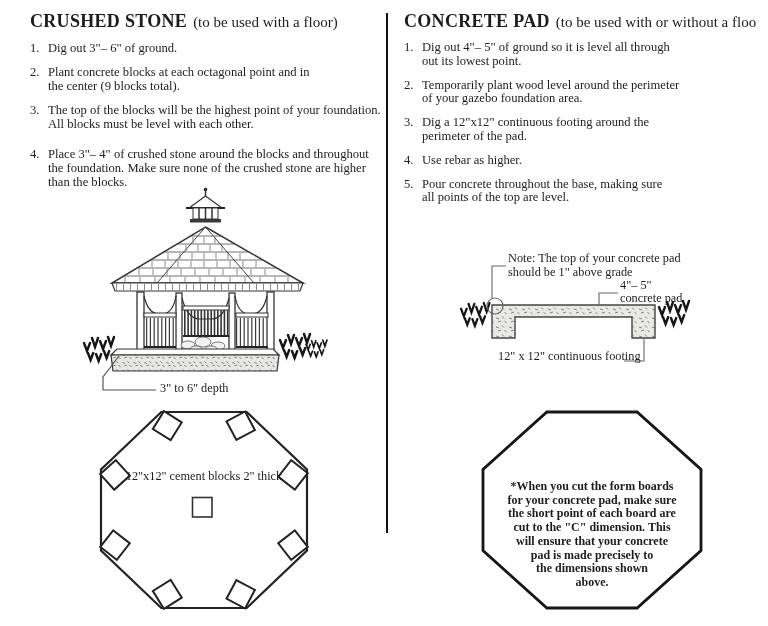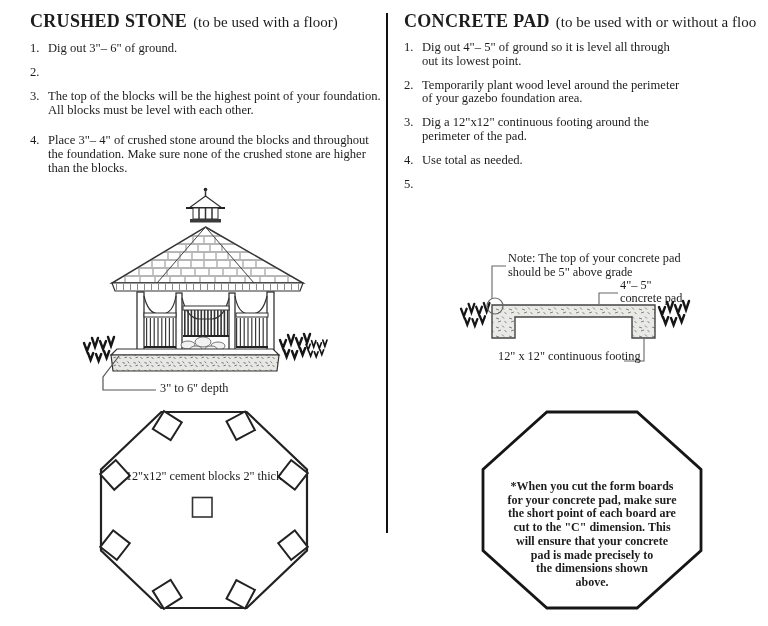--- a/index.html
+++ b/index.html
@@ -28,20 +28,22 @@
   <div class="col" style="left:30px;width:354px;">
     <div class="heading">
       <span class="h-main">CRUSHED STONE</span><span class="h-sub">(to be used with a floor)</span>
     </div>
     <div class="step">
         <span class="num">1.</span>
         <span class="txt">Dig out 3"– 6" of ground.</span>
       </div>
     <div class="step">
         <span class="num">2.</span>
+        <span class="txt">Plant concrete blocks at each octagonal point and in
+the center (9 blocks total).</span>
       </div>
     <div class="step gap">
         <span class="num">3.</span>
         <span class="txt">The top of the blocks will be the highest point of your foundation.
 All blocks must be level with each other.</span>
       </div>
     <div class="step">
         <span class="num">4.</span>
         <span class="txt">Place 3"– 4" of crushed stone around the blocks and throughout
 the foundation. Make sure none of the crushed stone are higher
@@ -63,24 +65,26 @@
         <span class="txt">Temporarily plant wood level around the perimeter
 of your gazebo foundation area.</span>
       </div>
     <div class="step">
         <span class="num">3.</span>
         <span class="txt">Dig a 12"x12" continuous footing around the
 perimeter of the pad.</span>
       </div>
     <div class="step">
         <span class="num">4.</span>
-        <span class="txt">Use total as needed.</span>
+        <span class="txt">Use rebar as higher.</span>
       </div>
     <div class="step">
         <span class="num">5.</span>
+        <span class="txt">Pour concrete throughout the base, making sure
+all points of the top are level.</span>
       </div>
   </div>
 
   <div class="divider"></div>
 
   <svg style="left:80px;top:186px;" width="252" height="212" viewBox="80 186 252 212">
     <defs>
       <pattern id="stip1" width="11" height="8" patternUnits="userSpaceOnUse">
         <rect width="11" height="8" fill="#e7e7e4"></rect>
         <path d="M1.5,2.5 l2.4,.8 M6.5,1.5 l1.8,1.6 M3.5,5.8 l2.4,-.7 M8.5,5.5 l2,1" stroke="#555" stroke-width=".8" fill="none"></path>
@@ -189,21 +193,21 @@
     <polyline points="624,361 644,361 644,339" fill="none" stroke="#666" stroke-width="1.1"></polyline>
   </svg>
 
   <svg style="left:475px;top:405px;" width="235" height="212" viewBox="475 405 235 212">
     <polygon points="546.9,412 637.1,412 701,469.4 701,550.6 637.1,608 546.9,608 483,550.6 483,469.4" fill="#fff" stroke="#161616" stroke-width="2.8"></polygon>
   </svg>
 
   <div class="dlabel" style="left:160px;top:382px;">3" to 6" depth</div>
   <div class="dlabel center" style="left:104px;top:470px;width:200px;">12"x12" cement blocks 2" thick</div>
   <div class="dlabel" style="left:508px;top:252px;line-height:13.5px;">Note: The top of your concrete pad
-should be 5" above grade</div>
+should be 1" above grade</div>
   <div class="dlabel" style="left:620px;top:279px;line-height:13px;">4"– 5"
 concrete pad</div>
   <div class="dlabel" style="left:498px;top:350px;">12" x 12" continuous footing</div>
   <div class="dlabel center bold" style="left:492px;top:480px;width:200px;font-size:12px;line-height:13.7px;">*When you cut the form boards
 for your concrete pad, make sure
 the short point of each board are
 cut to the "C" dimension. This
 will ensure that your concrete
 pad is made precisely to
 the dimensions shown

